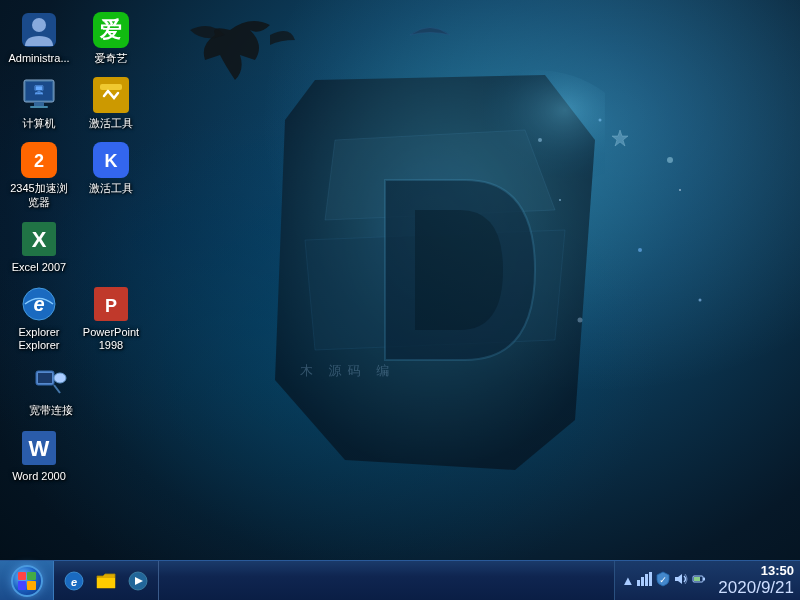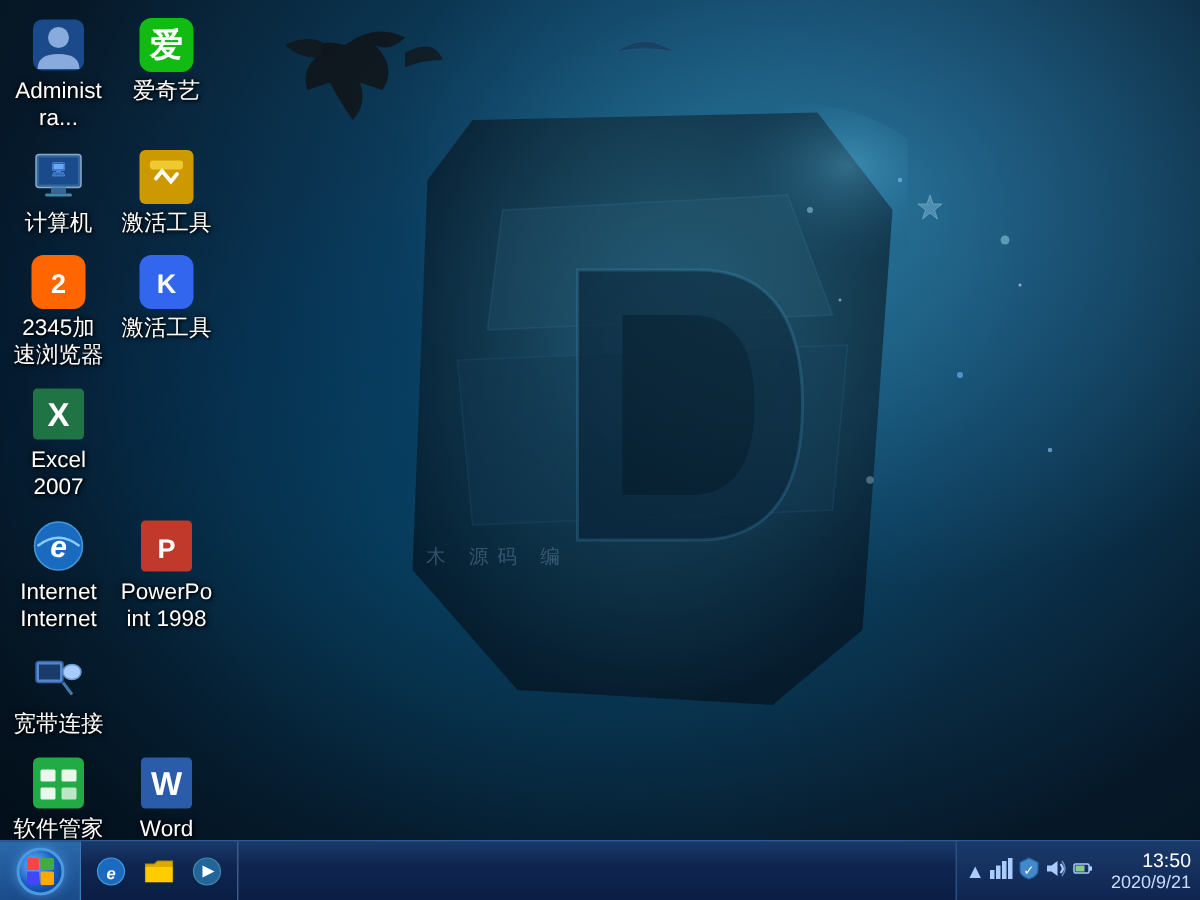--- a/index.html
+++ b/index.html
@@ -57,21 +57,21 @@
       height: 40px;
       display: flex;
       align-items: center;
       justify-content: center;
       font-size: 28px;
       margin-bottom: 2px;
       position: relative;
     }
 
     .icon-label {
-      font-size: 15px;
+      font-size: 11px;
       color: #ffffff;
       text-align: center;
       text-shadow: 1px 1px 2px #000, 0 0 4px #000;
       line-height: 1.2;
       word-break: break-word;
       max-width: 68px;
     }
 
     
     #taskbar {
@@ -180,33 +180,33 @@
       display: flex;
       flex-direction: column;
       align-items: flex-end;
       cursor: pointer;
       padding-left: 6px;
     }
 
     .clock-time {
       font-size: 13px;
       color: #ffffff;
-      font-weight: normal;
+      font-weight: bold;
     }
 
     .clock-date {
-      font-size: 12px;
+      font-size: 17px;
       color: #ccddff;
     }
 
     
     .watermark {
       position: absolute;
       bottom: 220px;
-      left: 284px;
+      left: 300px;
       color: rgba(180, 220, 255, 0.25);
       font-size: 13px;
       letter-spacing: 6px;
       pointer-events: none;
       white-space: nowrap;
     }
   </style>
 </head>
 <body>
 
@@ -355,60 +355,48 @@
 
     <div style="display:flex; flex-direction:row; gap:2px; padding:2px 4px 0 4px;">
       <div class="desktop-icon">
         <div class="icon-img">
           <svg width="38" height="38" viewBox="0 0 38 38">
             <circle cx="19" cy="19" r="16" fill="#1a6ac0" stroke="#4499dd" stroke-width="1"></circle>
             <text x="19" y="26" font-size="20" fill="white" text-anchor="middle" font-style="italic" font-weight="bold">e</text>
             <path d="M5 19 Q19 8 33 19" fill="none" stroke="#88ccff" stroke-width="1.5"></path>
           </svg>
         </div>
-        <span class="icon-label">Internet Internet</span>
+        <span class="icon-label">Explorer Explorer</span>
       </div>
       <div class="desktop-icon">
         <div class="icon-img">
           <svg width="38" height="38" viewBox="0 0 38 38">
             <rect x="2" y="2" width="34" height="34" rx="3" fill="#c0392b"></rect>
             <text x="19" y="27" font-size="18" fill="white" text-anchor="middle" font-weight="bold">P</text>
           </svg>
         </div>
         <span class="icon-label">PowerPoint 1998</span>
       </div>
     </div>
 
-    <div style="display:flex; flex-direction:row; gap:2px; padding:2px 4px 0 4px;">
+    <div style="display:flex; flex-direction:row; gap:2px; padding:2px 4px 0 16px;">
       <div class="desktop-icon">
         <div class="icon-img">
           <svg width="38" height="38" viewBox="0 0 38 38">
             <rect x="4" y="8" width="18" height="14" rx="2" fill="#5588cc" stroke="#3366aa" stroke-width="1"></rect>
             <rect x="6" y="10" width="14" height="10" fill="#1a3a6a"></rect>
             <rect x="22" y="10" width="12" height="10" rx="6" fill="#aaccff" stroke="#6699cc" stroke-width="1"></rect>
             <line x1="22" y1="22" x2="28" y2="30" stroke="#4477aa" stroke-width="2"></line>
           </svg>
         </div>
         <span class="icon-label">宽带连接</span>
       </div>
     </div>
 
     <div style="display:flex; flex-direction:row; gap:2px; padding:2px 4px 0 4px;">
-      <div class="desktop-icon">
-        <div class="icon-img">
-          <svg width="38" height="38" viewBox="0 0 38 38">
-            <rect x="2" y="2" width="34" height="34" rx="4" fill="#22aa44"></rect>
-            <rect x="7" y="10" width="10" height="8" rx="1" fill="white" opacity="0.9"></rect>
-            <rect x="21" y="10" width="10" height="8" rx="1" fill="white" opacity="0.9"></rect>
-            <rect x="7" y="22" width="10" height="8" rx="1" fill="white" opacity="0.9"></rect>
-            <rect x="21" y="22" width="10" height="8" rx="1" fill="white" opacity="0.7"></rect>
-          </svg>
-        </div>
-        <span class="icon-label">软件管家</span>
-      </div>
       <div class="desktop-icon">
         <div class="icon-img">
           <svg width="38" height="38" viewBox="0 0 38 38">
             <rect x="2" y="2" width="34" height="34" rx="3" fill="#2a5caa"></rect>
             <text x="19" y="27" font-size="22" fill="white" text-anchor="middle" font-weight="bold">W</text>
           </svg>
         </div>
         <span class="icon-label">Word 2000</span>
       </div>
     </div>

